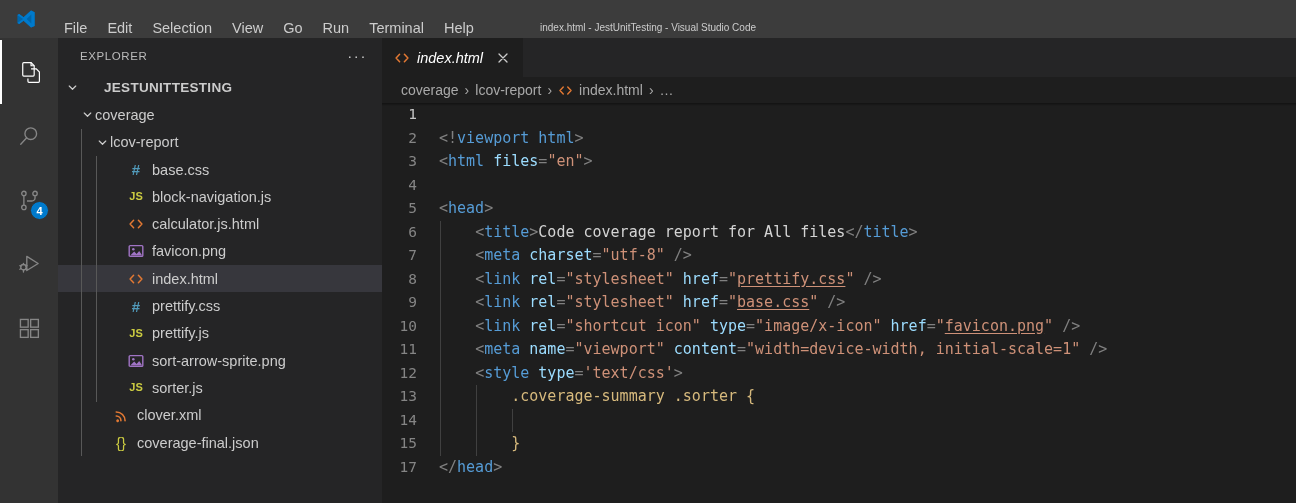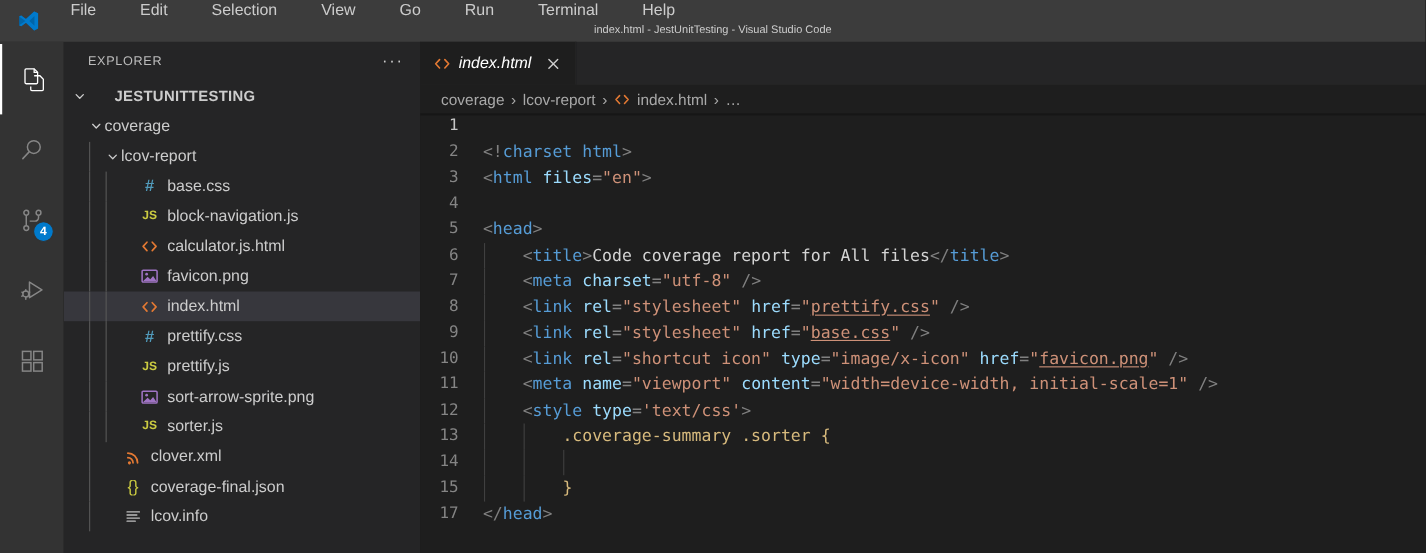--- a/index.html
+++ b/index.html
@@ -24,23 +24,22 @@
     display: flex; align-items: center;
     position: relative;
   }
   .vscode-logo {
     width: 36px; height: 38px;
     display: flex; align-items: center; justify-content: center;
     flex: 0 0 36px;
     margin-left: 8px;
   }
   .menu {
-    display: flex; align-items: flex-start; height: 40px;
+    display: flex; align-items: flex-end; height: 40px;
     margin-left: 10px;
-    gap: 20px;
   }
   .menu-item {
     color: #cccccc;
     font-size: 14.5px;
     padding: 3px 10px;
     white-space: nowrap;
     cursor: default;
   }
   .window-title {
     position: absolute;
@@ -478,31 +477,20 @@
           </div>
           <div class="row">
             <span class="guide" style="left: 23px;"></span>
             <span style="display: inline-block; flex: 0 0 auto; width: 36px;"></span>
             <span class="twisty"></span>
             <span class="row-icon">
               <span class="ic-json">{}</span>
             </span>
             <span class="row-label">coverage-final.json</span>
           </div>
-          <div class="row">
-            <span class="guide" style="left: 23px;"></span>
-            <span style="display: inline-block; flex: 0 0 auto; width: 36px;"></span>
-            <span class="twisty"></span>
-            <span class="row-icon">
-              <svg width="15" height="15" viewBox="0 0 16 16">
-                <path d="M1.6 3.6h12M1.6 6.6h9.5M1.6 9.6h12M1.6 12.6h8" fill="none" stroke="#bdbdbd" stroke-width="1.3" stroke-linecap="round"></path>
-              </svg>
-            </span>
-            <span class="row-label">lcov.info</span>
-          </div>
         </div>
     </div>
 
     <div class="editor-area">
 
       <div class="tabbar">
         <div class="tab">
           <span class="tab-icon">
             <svg width="16" height="16" viewBox="0 0 16 16" fill="none" stroke="#e37933" stroke-width="1.5" stroke-linecap="round" stroke-linejoin="round">
               <path d="M5.6 4.2 2.1 8l3.5 3.8M10.4 4.2 13.9 8l-3.5 3.8"></path>
@@ -535,21 +523,21 @@
 
       <div class="code-wrap">
         <div class="scroll-deco"></div>
         <div class="code-lines" id="code-lines">
             <div class="cl active">
               <span class="ln">1</span>
               <span class="ctext"></span>
             </div>
             <div class="cl">
               <span class="ln">2</span>
-              <span class="ctext"><span class="t-pun">&lt;!</span><span class="t-tag">charset html</span><span class="t-pun">&gt;</span></span>
+              <span class="ctext"><span class="t-pun">&lt;!</span><span class="t-tag">viewport html</span><span class="t-pun">&gt;</span></span>
             </div>
             <div class="cl">
               <span class="ln">3</span>
               <span class="ctext"><span class="t-pun">&lt;</span><span class="t-tag">html</span><span class="t-txt"> </span><span class="t-attr">files</span><span class="t-pun">=</span><span class="t-str">"en"</span><span class="t-pun">&gt;</span></span>
             </div>
             <div class="cl">
               <span class="ln">4</span>
               <span class="ctext"></span>
             </div>
             <div class="cl">

